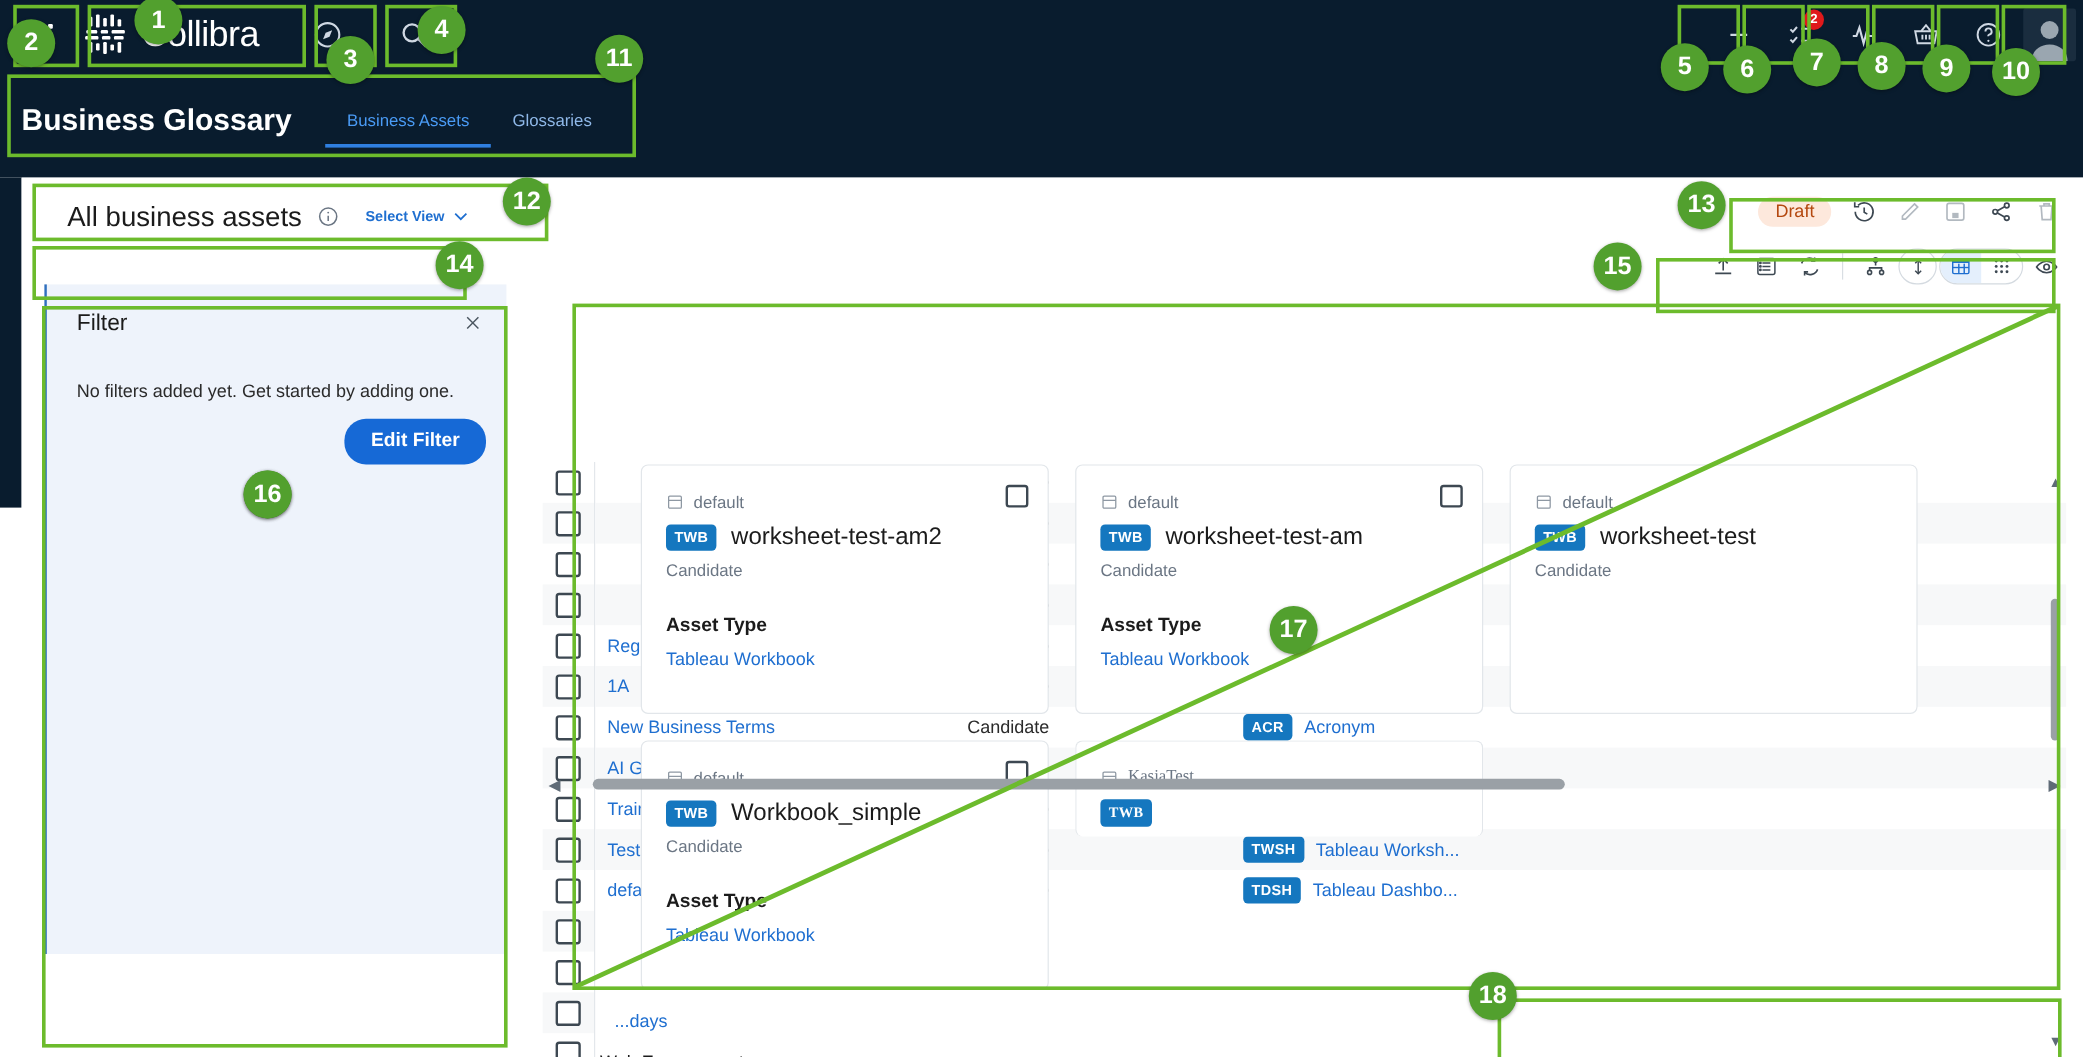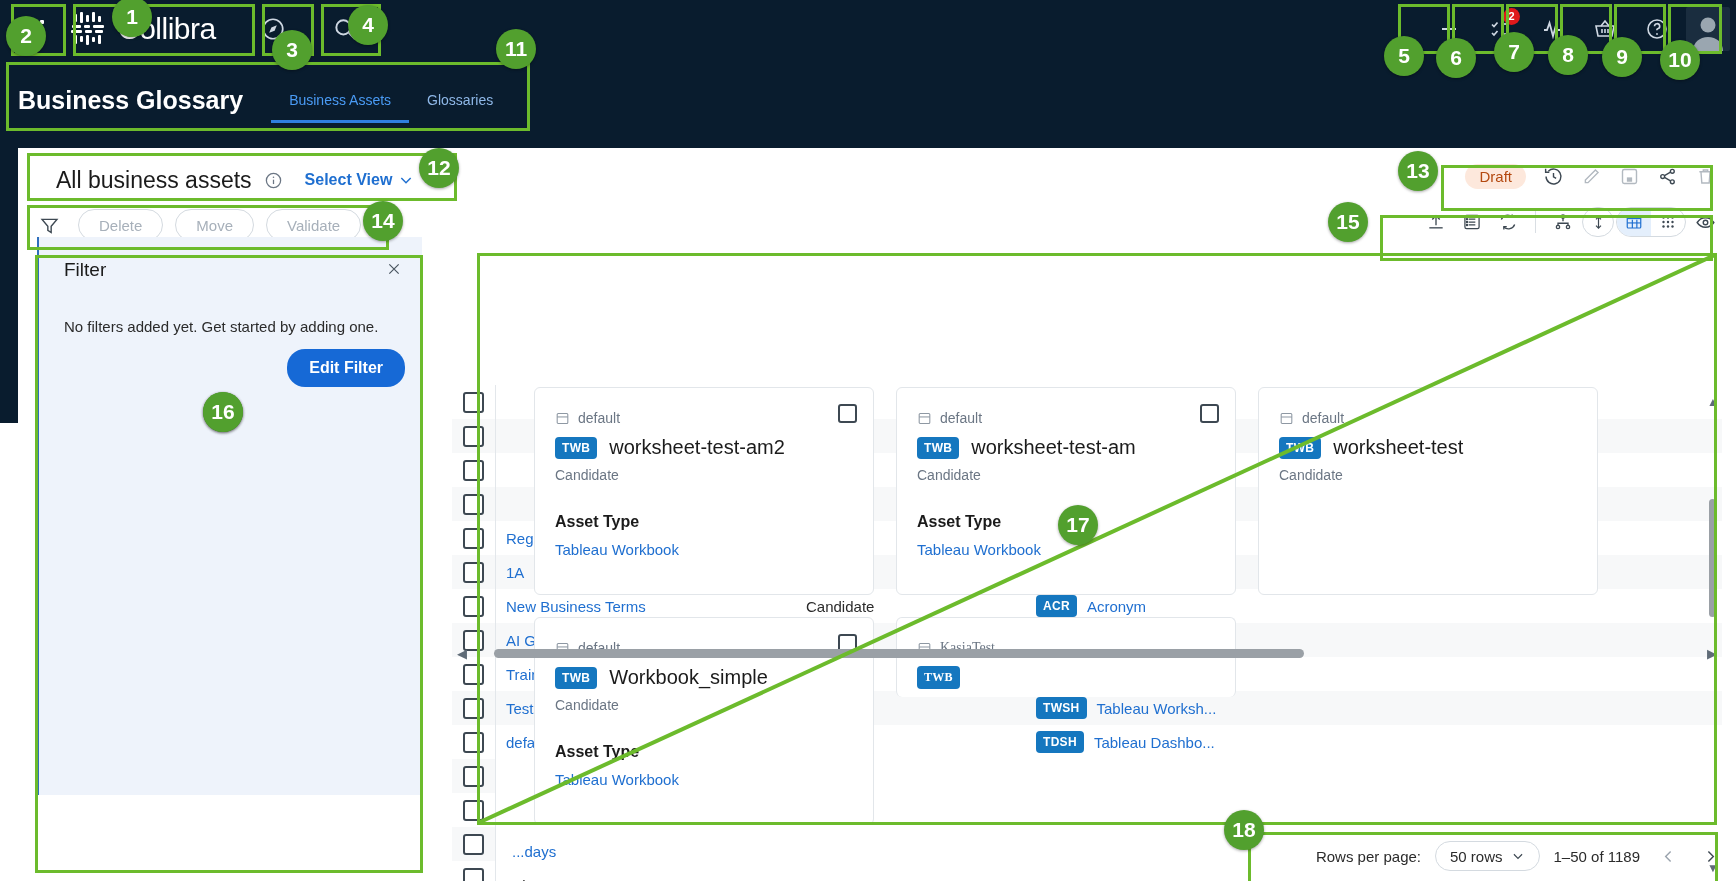--- a/index.html
+++ b/index.html
@@ -72,21 +72,21 @@
     position:absolute; left:18px; top:148px; width:1718px; height:733px;
     background:#ffffff;
   }
 
   .view-header {
     position:absolute; left:14px; top:10px; display:flex; align-items:center; gap:12px; height:44px;margin-left:24px;
   }
   .view-title { font-size:23px; color:#1b1b1b; }
   .info-icon { color:#6b7684; display:flex; align-items:center; cursor:pointer;}
   .select-view {
-    color:#1f6fd0; font-size:16px; font-weight:700; display:flex; align-items:center; gap:6px;
+    color:#1f6fd0; font-size:12px; font-weight:700; display:flex; align-items:center; gap:6px;
     cursor:pointer; margin-left:10px;
   }
 
   .action-bar {
     position:absolute; left:14px; top:58px; display:flex; align-items:center; gap:12px; height:38px;
   }
   .filter-toggle { width:34px; height:34px; display:flex; align-items:center; justify-content:center; cursor:pointer; }
   .pill-btn {
     border:1px solid #d4dae0; background:#fff; border-radius:17px;
     height:32px; padding: 0 20px; color:#a7b0ba; font-size:15px; cursor:default;
@@ -356,30 +356,20 @@
         </svg>
       </span>
       <span class="select-view">
         <span>Select View</span>
         <svg width="16" height="16" viewBox="0 0 24 24" fill="none" stroke="#1f6fd0" stroke-width="2.2">
             <path d="M5 9l7 7 7-7"></path>
           </svg>
       </span>
     </div>
 
-    <div class="action-bar">
-      <span class="filter-toggle">
-        <svg width="21" height="21" viewBox="0 0 24 24" fill="none" stroke="#3d4852" stroke-width="1.6">
-          <path d="M3.5 5h17l-6.6 7.8V20l-3.8-2.4v-4.8z"></path>
-        </svg>
-      </span>
-      <button class="pill-btn">Delete</button>
-      <button class="pill-btn">Move</button>
-      <button class="pill-btn">Validate</button>
-    </div>
 
     <div class="status-bar">
       <span class="draft-chip">Draft</span>
       <span class="sm-icon-btn">
         <svg width="21" height="21" viewBox="0 0 24 24" fill="none" stroke="#3d4852" stroke-width="1.6">
           <path d="M3.5 12a8.5 8.5 0 1 0 2.6-6.1"></path>
             <path d="M3 3v4.2h4.2"></path>
             <path d="M12 8v4.4l3 1.8"></path>
         </svg>
       </span>
@@ -718,40 +708,20 @@
     </div>
 
     <div class="hscroll-bar" style="top:495px; left:434px;">
       <span class="hs-arrow">◀</span>
       <span class="hs-track">
         <span class="hs-thumb"></span>
       </span>
       <span class="hs-arrow">▶</span>
     </div>
 
-    <div class="pagination">
-      <span>Rows per page:</span>
-      <span class="rows-select">
-        <span>50 rows</span>
-        <svg width="14" height="14" viewBox="0 0 24 24" fill="none" stroke="#3d4852" stroke-width="2">
-            <path d="M5 9l7 7 7-7"></path>
-          </svg>
-      </span>
-      <span>1–50 of 1189</span>
-      <span class="pg-arrow">
-        <svg width="17" height="17" viewBox="0 0 24 24" fill="none" stroke="#9aa3ad" stroke-width="2">
-            <path d="M15 5l-7 7 7 7"></path>
-          </svg>
-      </span>
-      <span class="pg-arrow">
-        <svg width="17" height="17" viewBox="0 0 24 24" fill="none" stroke="#3d4852" stroke-width="2">
-            <path d="M9 5l7 7-7 7"></path>
-          </svg>
-      </span>
-    </div>
 
   </div>
 
   <div class="anno" style="left:11px; top:4px; width:55px; height:52px;"></div>
   <div class="anno" style="left:73px; top:4px; width:182px; height:52px;"></div>
   <div class="anno" style="left:262px; top:4px; width:52px; height:52px;"></div>
   <div class="anno" style="left:321px; top:4px; width:60px; height:52px;"></div>
   <div class="anno" style="left:6px; top:62px; width:524px; height:69px;"></div>
 
   <div class="anno" style="left:1398px; top:4px; width:52px; height:50px;"></div>

